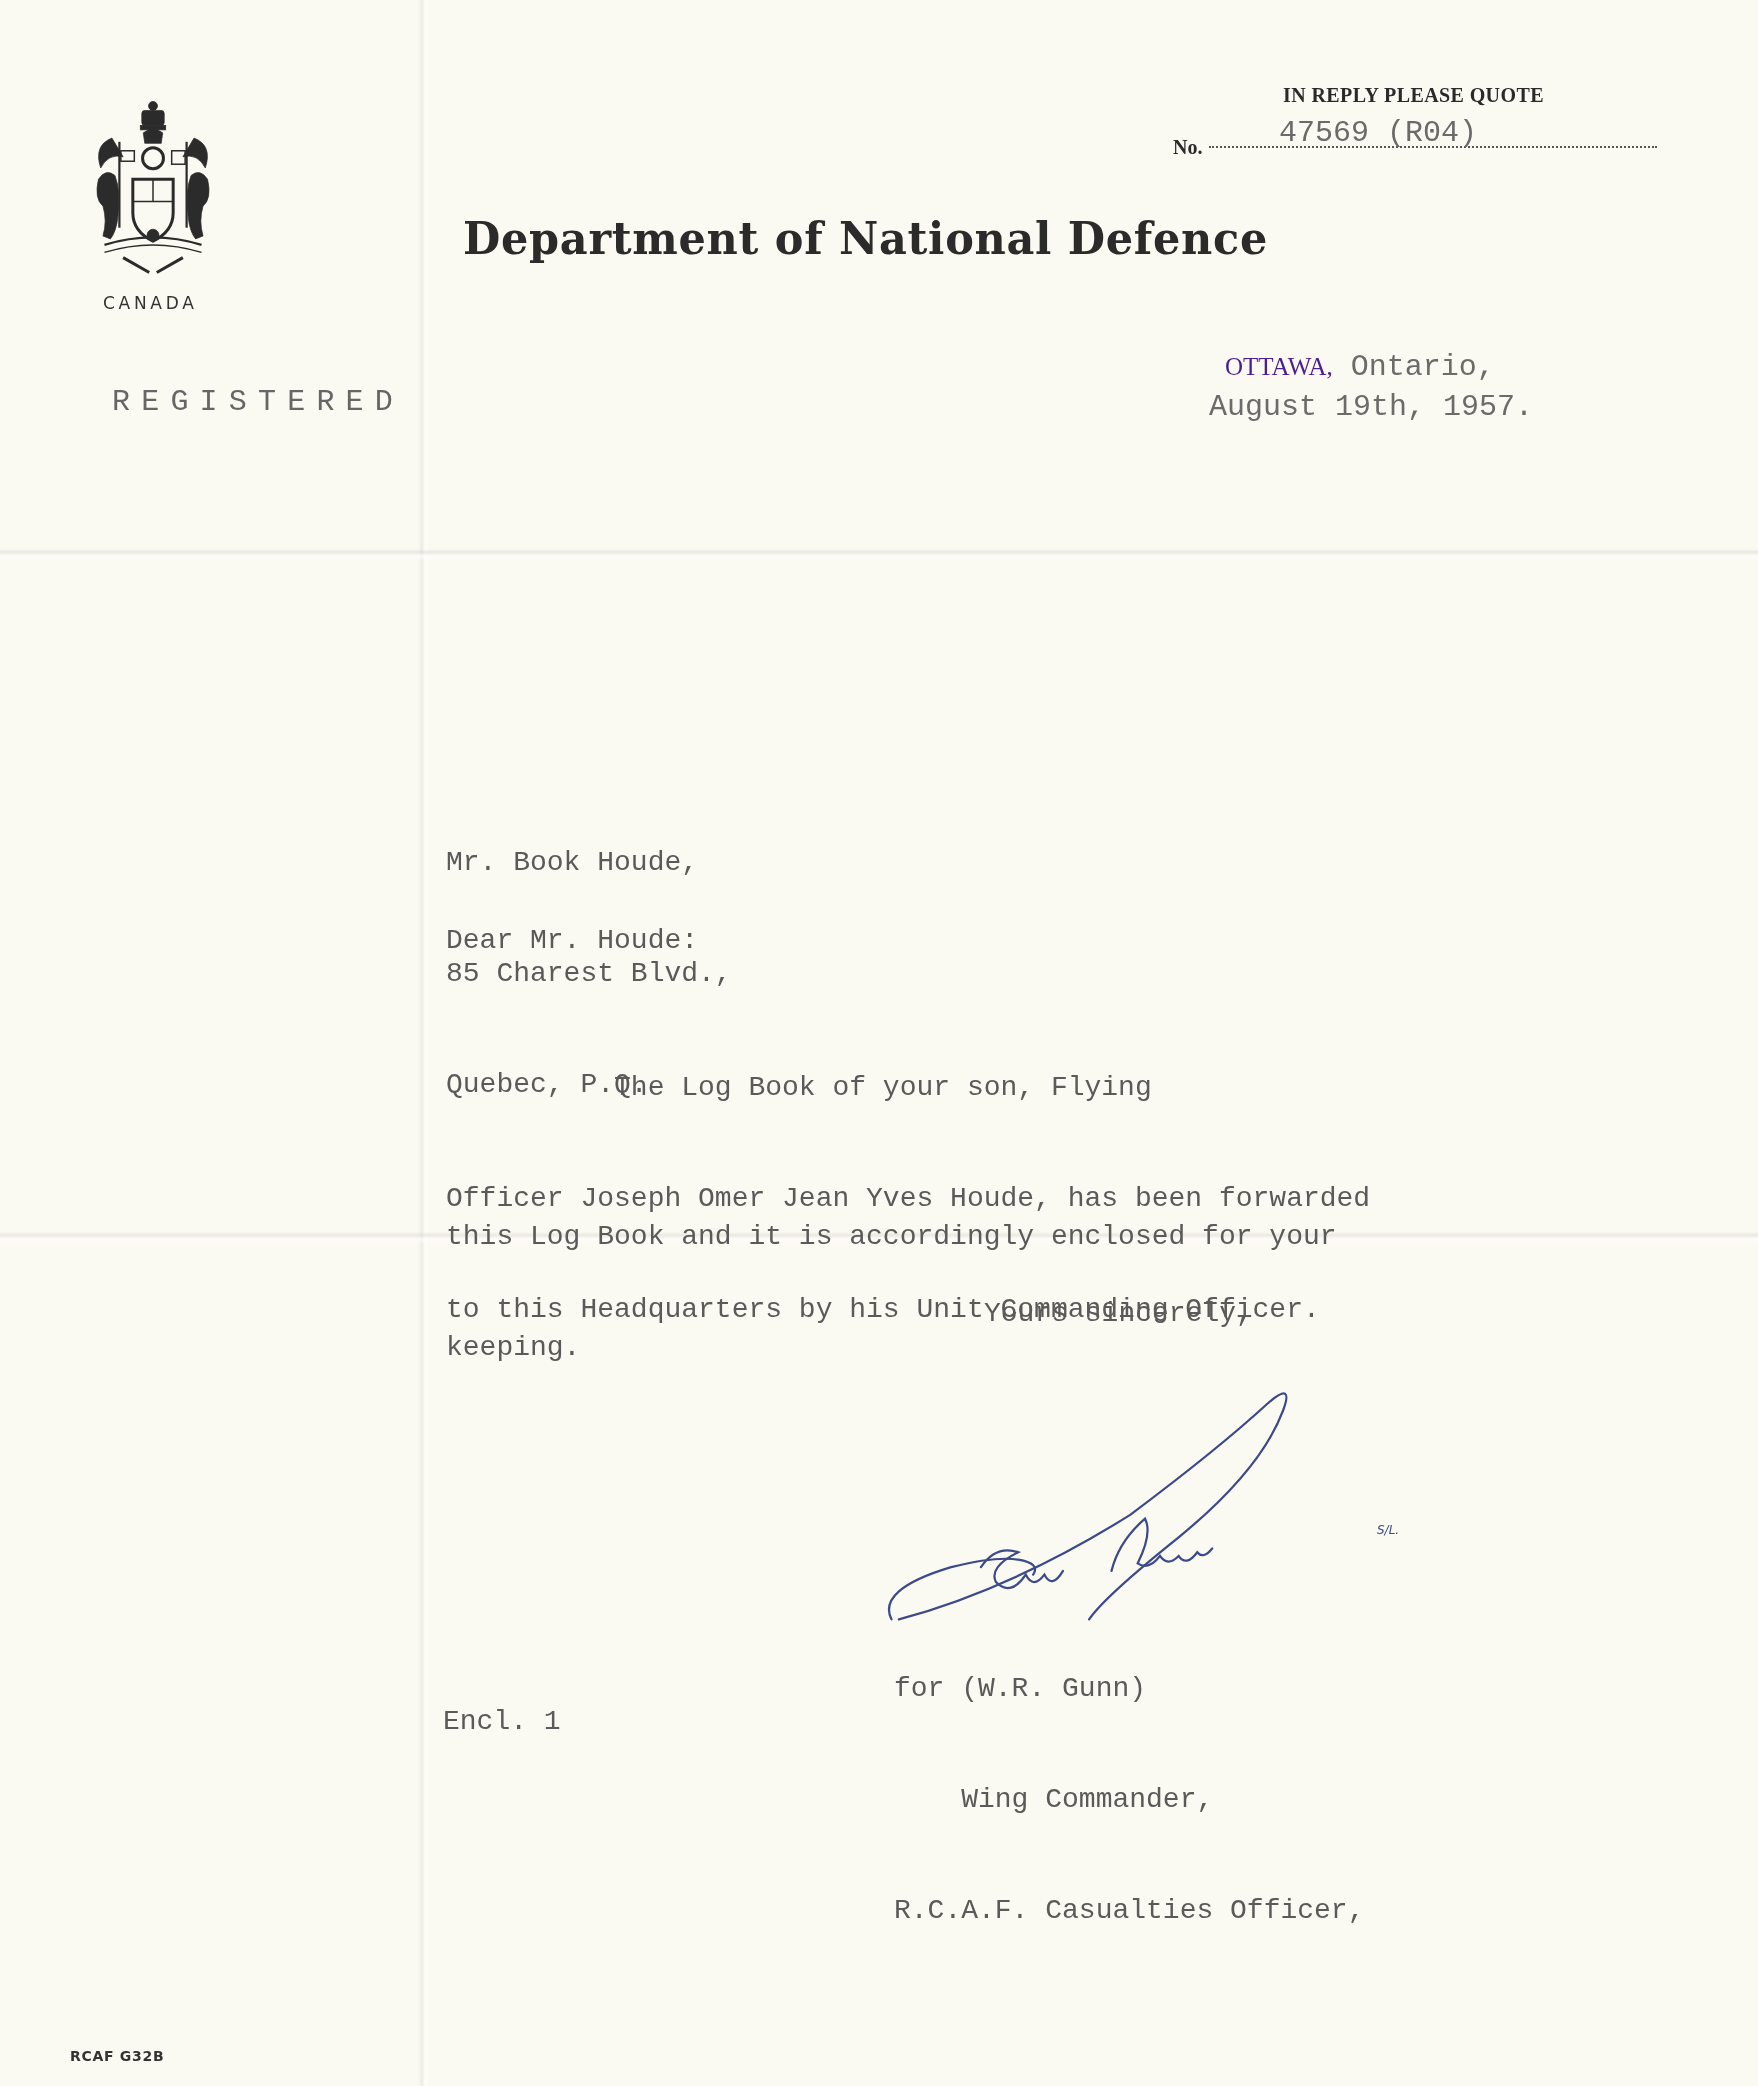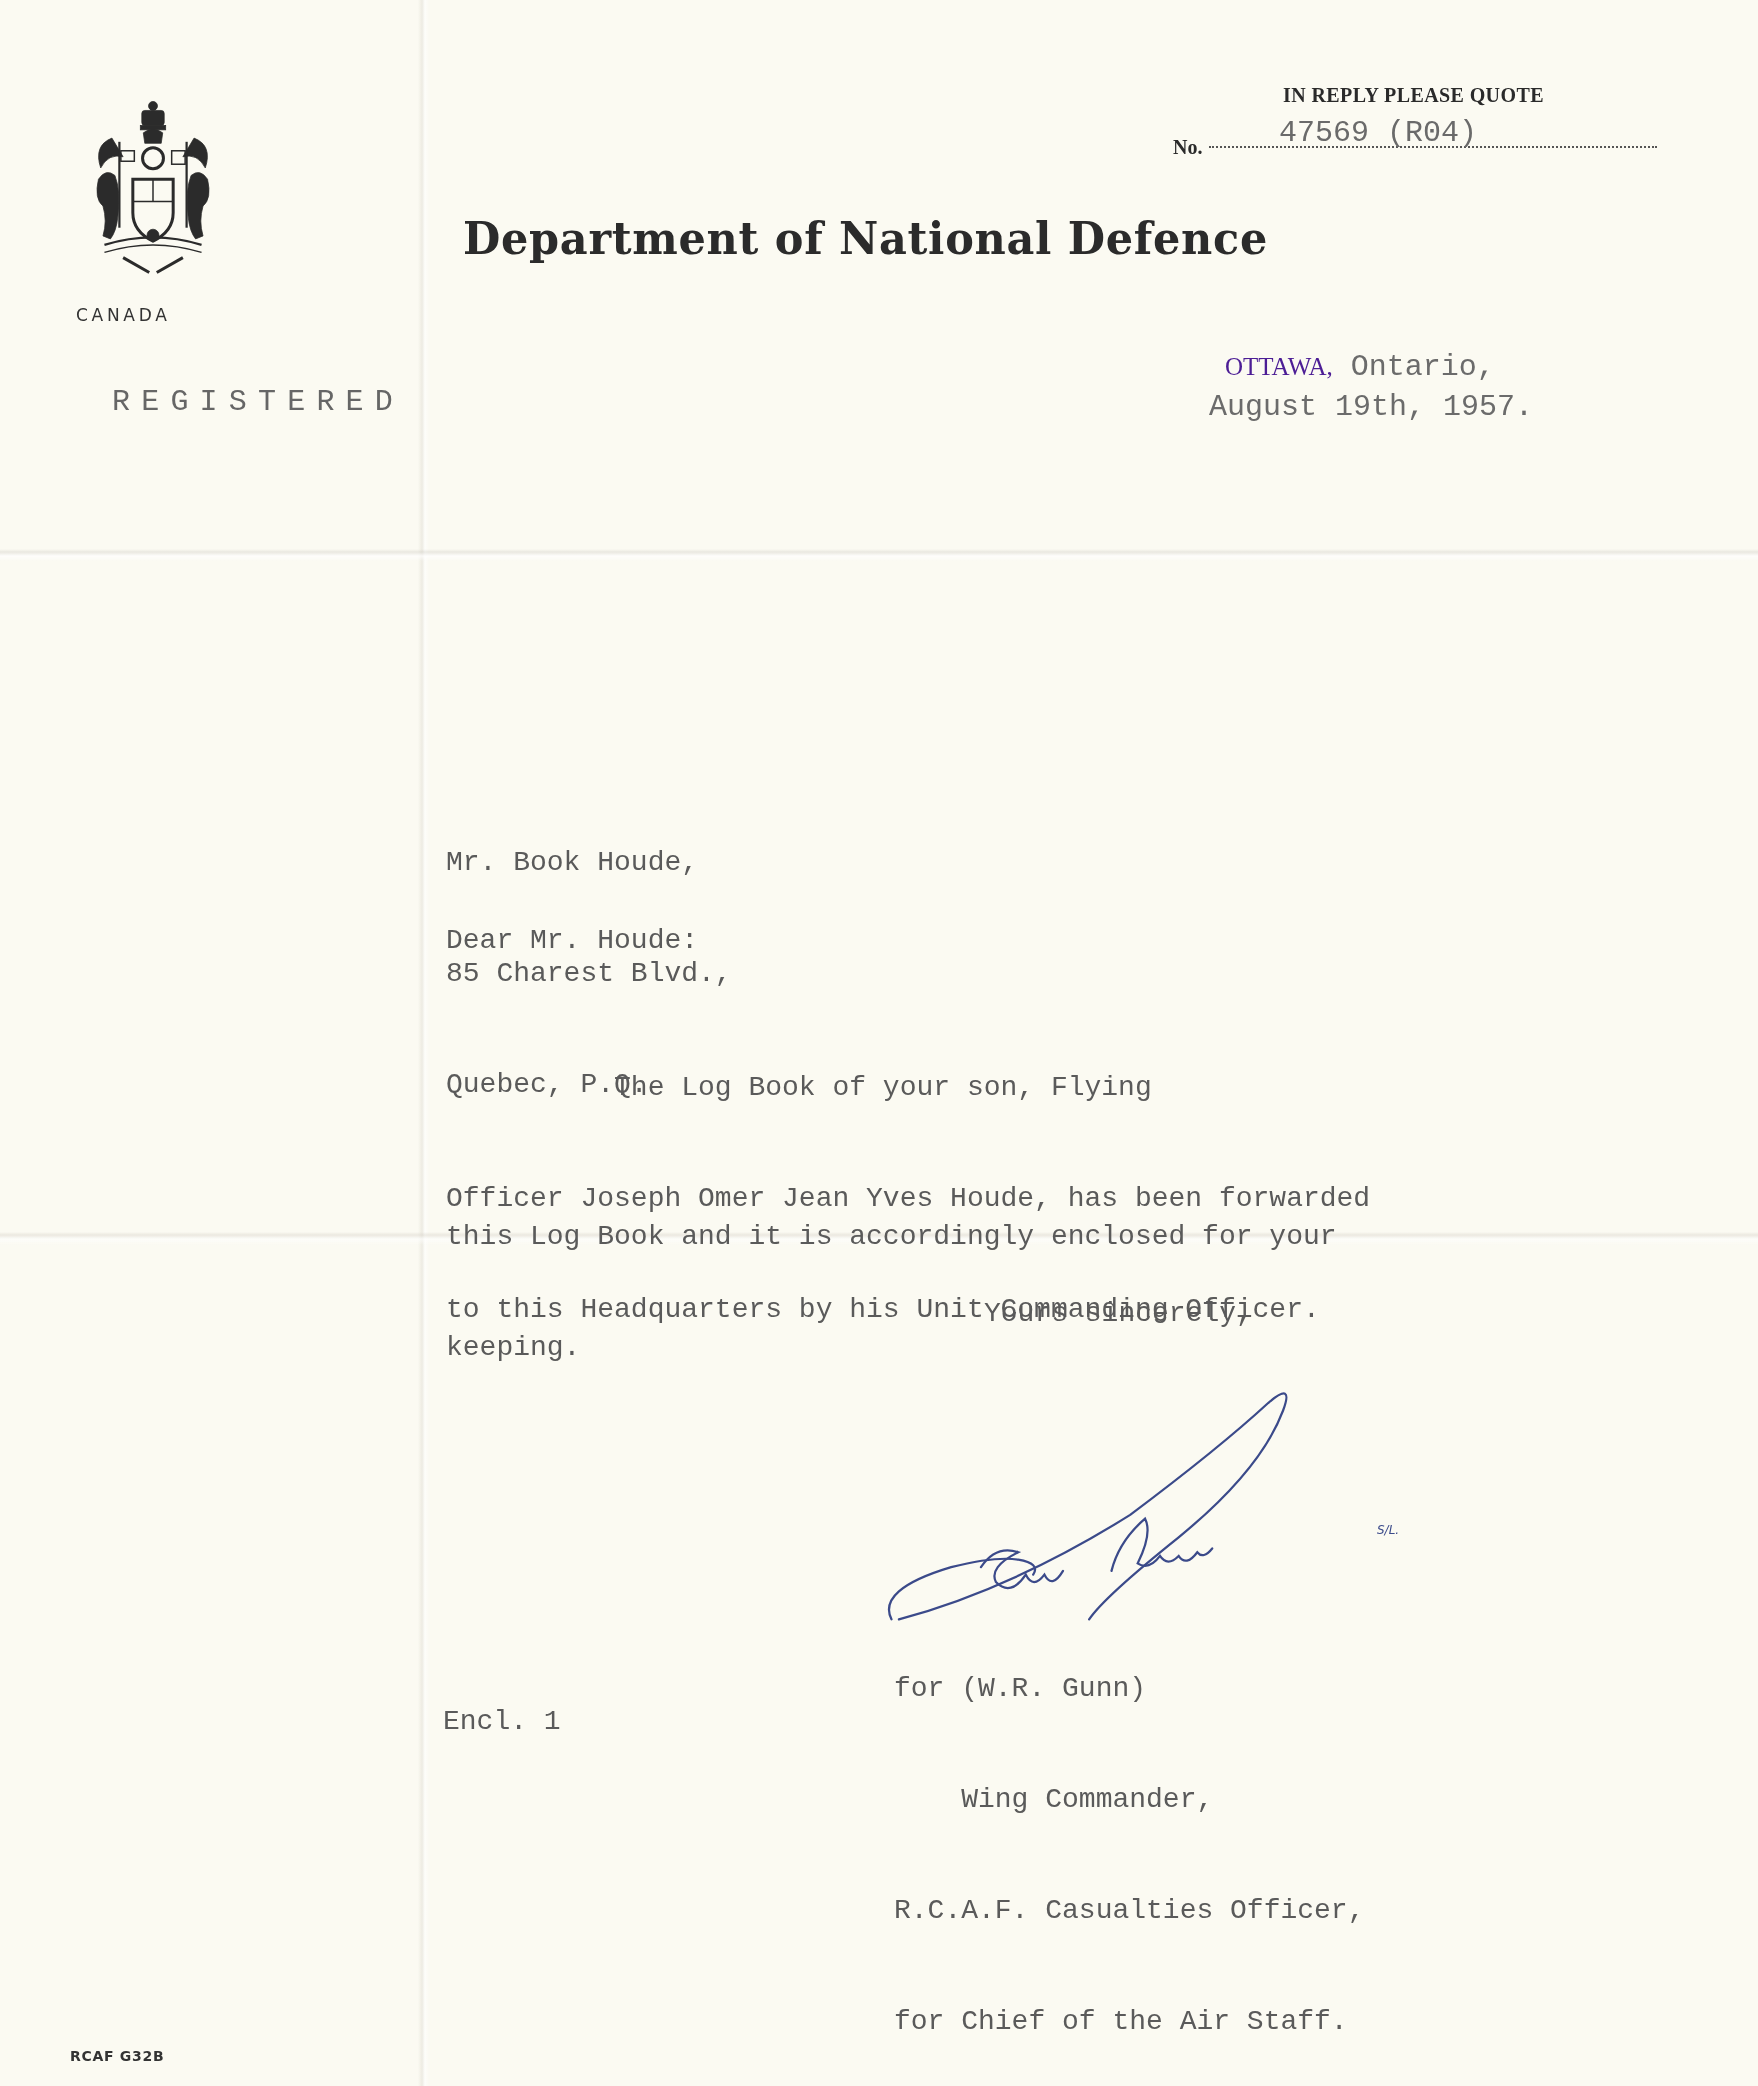--- a/index.html
+++ b/index.html
@@ -9,21 +9,21 @@
     background-image:
       linear-gradient(180deg, rgba(0,0,0,0) 0px, rgba(0,0,0,0) 549px, rgba(200,198,190,0.35) 552px, rgba(255,255,255,0.7) 556px, rgba(0,0,0,0) 561px),
       linear-gradient(180deg, rgba(0,0,0,0) 1232px, rgba(205,200,190,0.35) 1235px, rgba(255,255,255,0.6) 1239px, rgba(0,0,0,0) 1245px),
       linear-gradient(90deg, rgba(0,0,0,0) 418px, rgba(205,200,190,0.3) 422px, rgba(255,255,255,0.6) 425px, rgba(0,0,0,0) 429px);
     font-family: "Liberation Mono", monospace;
     color: #4a4a4a;
   }
   .abs { position: absolute; }
 
   .crest { left: 82px; top: 97px; width: 142px; height: 183px; }
-  .canada { left: 76px; top: 293px; font-family: "DejaVu Sans", sans-serif; font-size: 17px; letter-spacing: 3.7px; color: #333; margin-top: 12px; }
+  .canada { left: 103px; top: 293px; font-family: "DejaVu Sans", sans-serif; font-size: 17px; letter-spacing: 3.7px; color: #333; }
 
   .reply-head { left: 1267px; top: 84px; font-family: "Liberation Serif", serif; font-weight: bold; font-size: 20px; color: #2a2a2a; letter-spacing: 0.4px; margin-left: 16px; }
   .ref-no-label { left: 1173px; top: 136px; font-family: "Liberation Serif", serif; font-weight: bold; font-size: 20px; color: #2a2a2a; }
   .ref-dots { left: 1209px; top: 146px; width: 448px; border-bottom: 2.2px dotted #555; }
   .ref-value { left: 1279px; top: 116px; font-family: "Liberation Mono", monospace; font-size: 30px; color: #6a6a6a; }
 
   .dept-title { left: 463px; top: 213px; font-family: "DejaVu Serif", serif; font-weight: bold; font-size: 43px; color: #2b2b2b; letter-spacing: 0.7px; transform: scaleY(1.05); }
 
   .registered { left: 112px; top: 385px; font-size: 30px; letter-spacing: 11.2px; color: #666; }
   .registered span.ch { text-decoration-thickness: 2.2px; text-underline-offset: 7.5px; }
@@ -128,19 +128,18 @@
       <path d="M305 265 q10 -40 45 -70 q10 20 -10 60 q15 10 30 -10 q10 15 25 0 q10 15 25 -5 q8 10 20 -5"></path>
     </g>
   </svg>
 </div>
 <div class="abs sig-initials">S/L.</div>
 
 <div class="abs typed signer">
   <div>for (W.R. Gunn)</div>
   <div>    Wing Commander,</div>
   <div>R.C.A.F. Casualties Officer,</div>
-  <div>for Chief of the Air Staff.</div>
 </div>
 
 <div class="abs typed encl">Encl. 1</div>
 
 <div class="abs form-code">RCAF G32B</div>
 
 
 </body></html>

